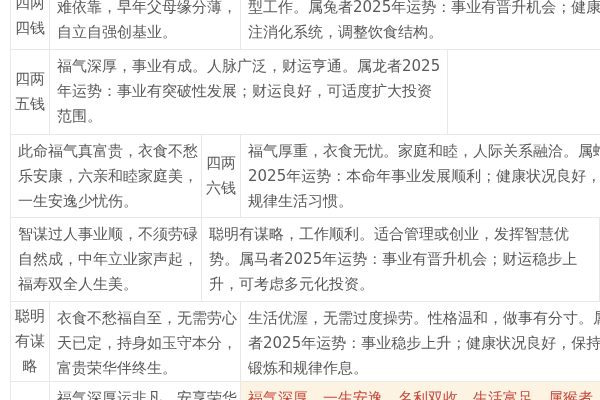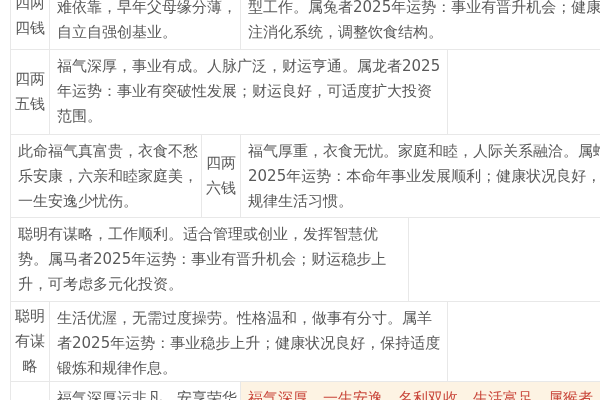--- a/index.html
+++ b/index.html
@@ -76,25 +76,27 @@
       <div class="cell c-detail">福气深厚，事业有成。人脉广泛，财运亨通。属龙者2025年运势：事业有突破性发展；财运良好，可适度扩大投资范围。</div>
     </div>
 
     <div class="frow r3">
       <div class="cell c-verse">此命福气真富贵，衣食不愁乐安康，六亲和睦家庭美，一生安逸少忧伤。</div>
       <div class="cell c-weight">四两六钱</div>
       <div class="cell c-detail">福气厚重，衣食无忧。家庭和睦，人际关系融洽。属蛇者2025年运势：本命年事业发展顺利；健康状况良好，保持规律生活习惯。</div>
     </div>
 
     <div class="frow r4">
+      <div class="cell c-verse">智谋过人事业顺，不须劳碌自然成，中年立业家声起，福寿双全人生美。</div>
       <div class="cell c-detail">聪明有谋略，工作顺利。适合管理或创业，发挥智慧优势。属马者2025年运势：事业有晋升机会；财运稳步上升，可考虑多元化投资。</div>
     </div>
 
     <div class="frow r5">
       <div class="cell c-weight">聪明有谋略</div>
+      <div class="cell c-verse">衣食不愁福自至，无需劳心天已定，持身如玉守本分，富贵荣华伴终生。</div>
       <div class="cell c-detail">生活优渥，无需过度操劳。性格温和，做事有分寸。属羊者2025年运势：事业稳步上升；健康状况良好，保持适度锻炼和规律作息。</div>
     </div>
 
     <div class="frow r6">
       <div class="cell c-weight"></div>
       <div class="cell c-verse">福气深厚运非凡，安享荣华</div>
       <div class="cell c-detail highlight">福气深厚，一生安逸，名利双收，生活富足，属猴者</div>
     </div>
 
   </div>

